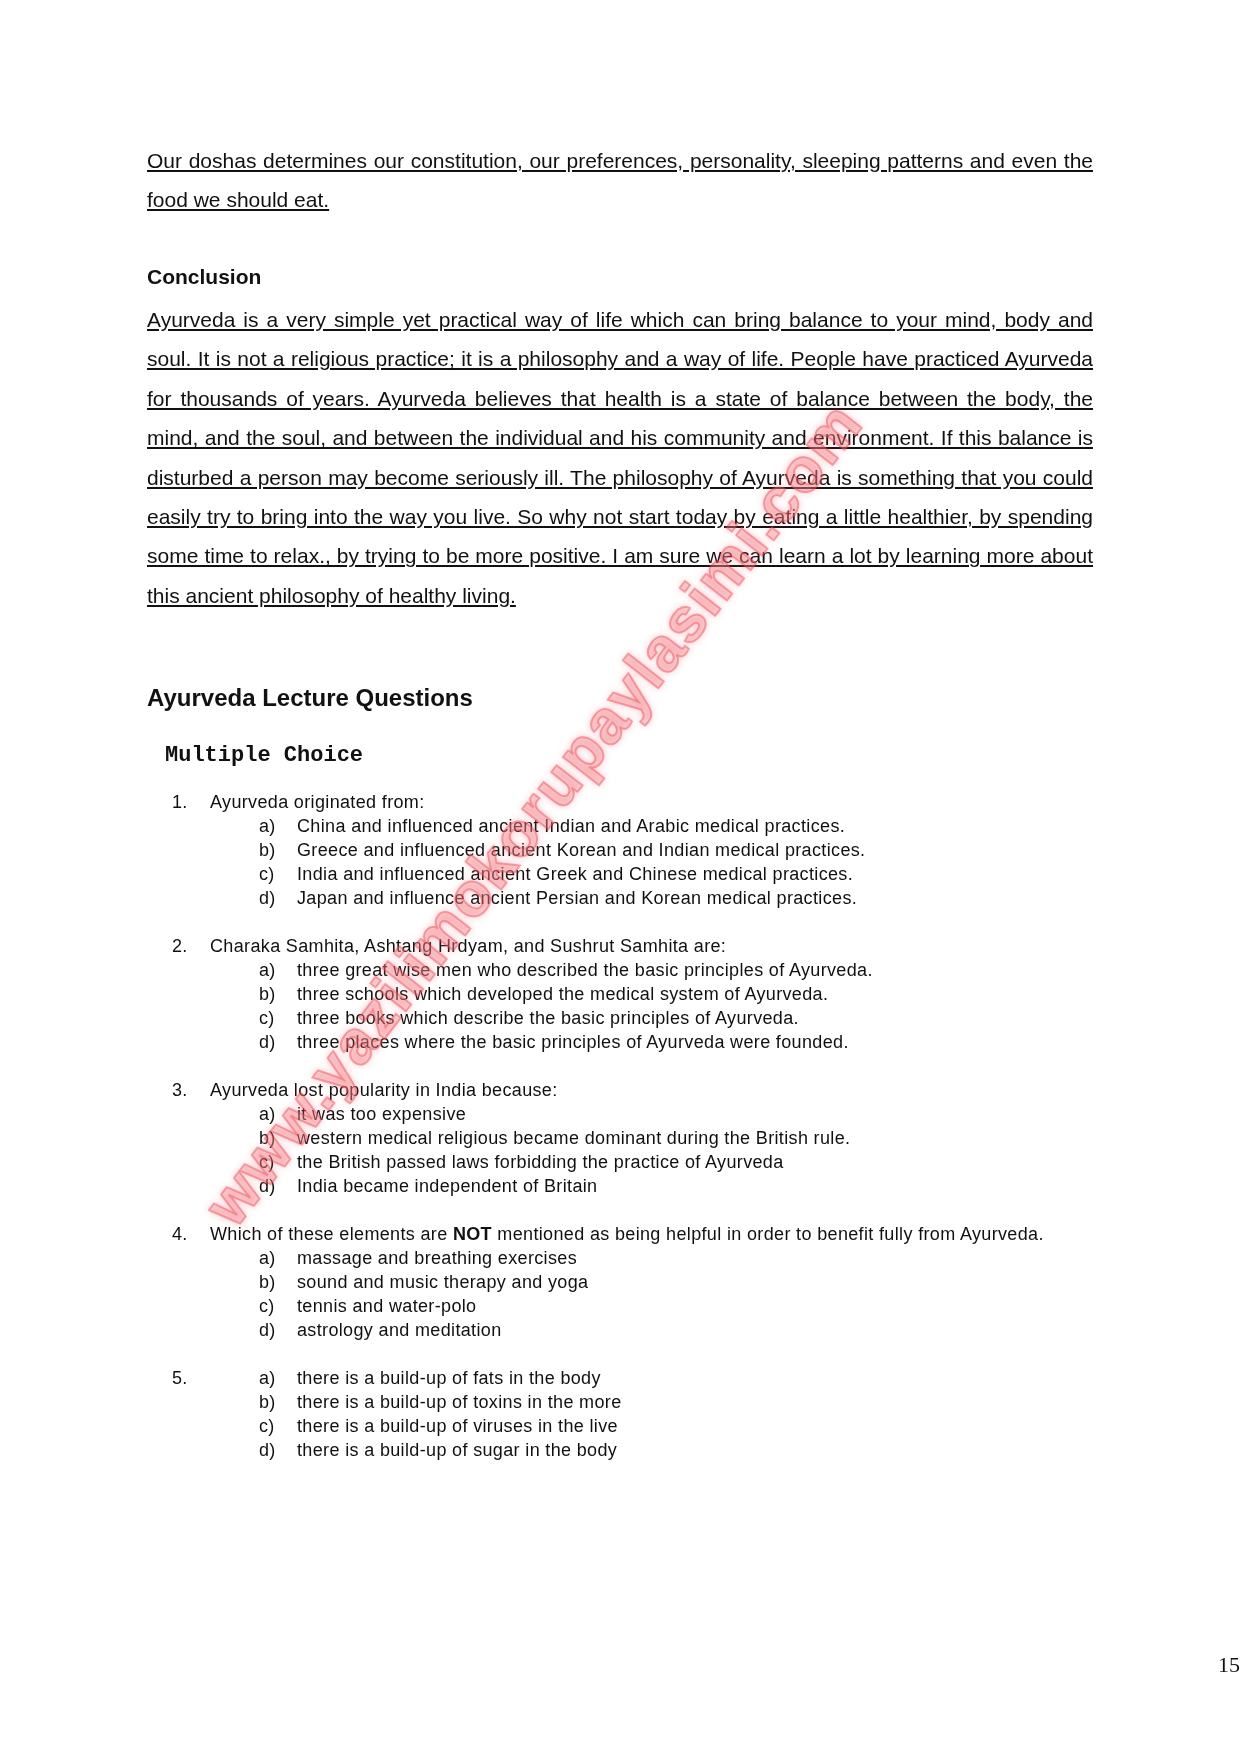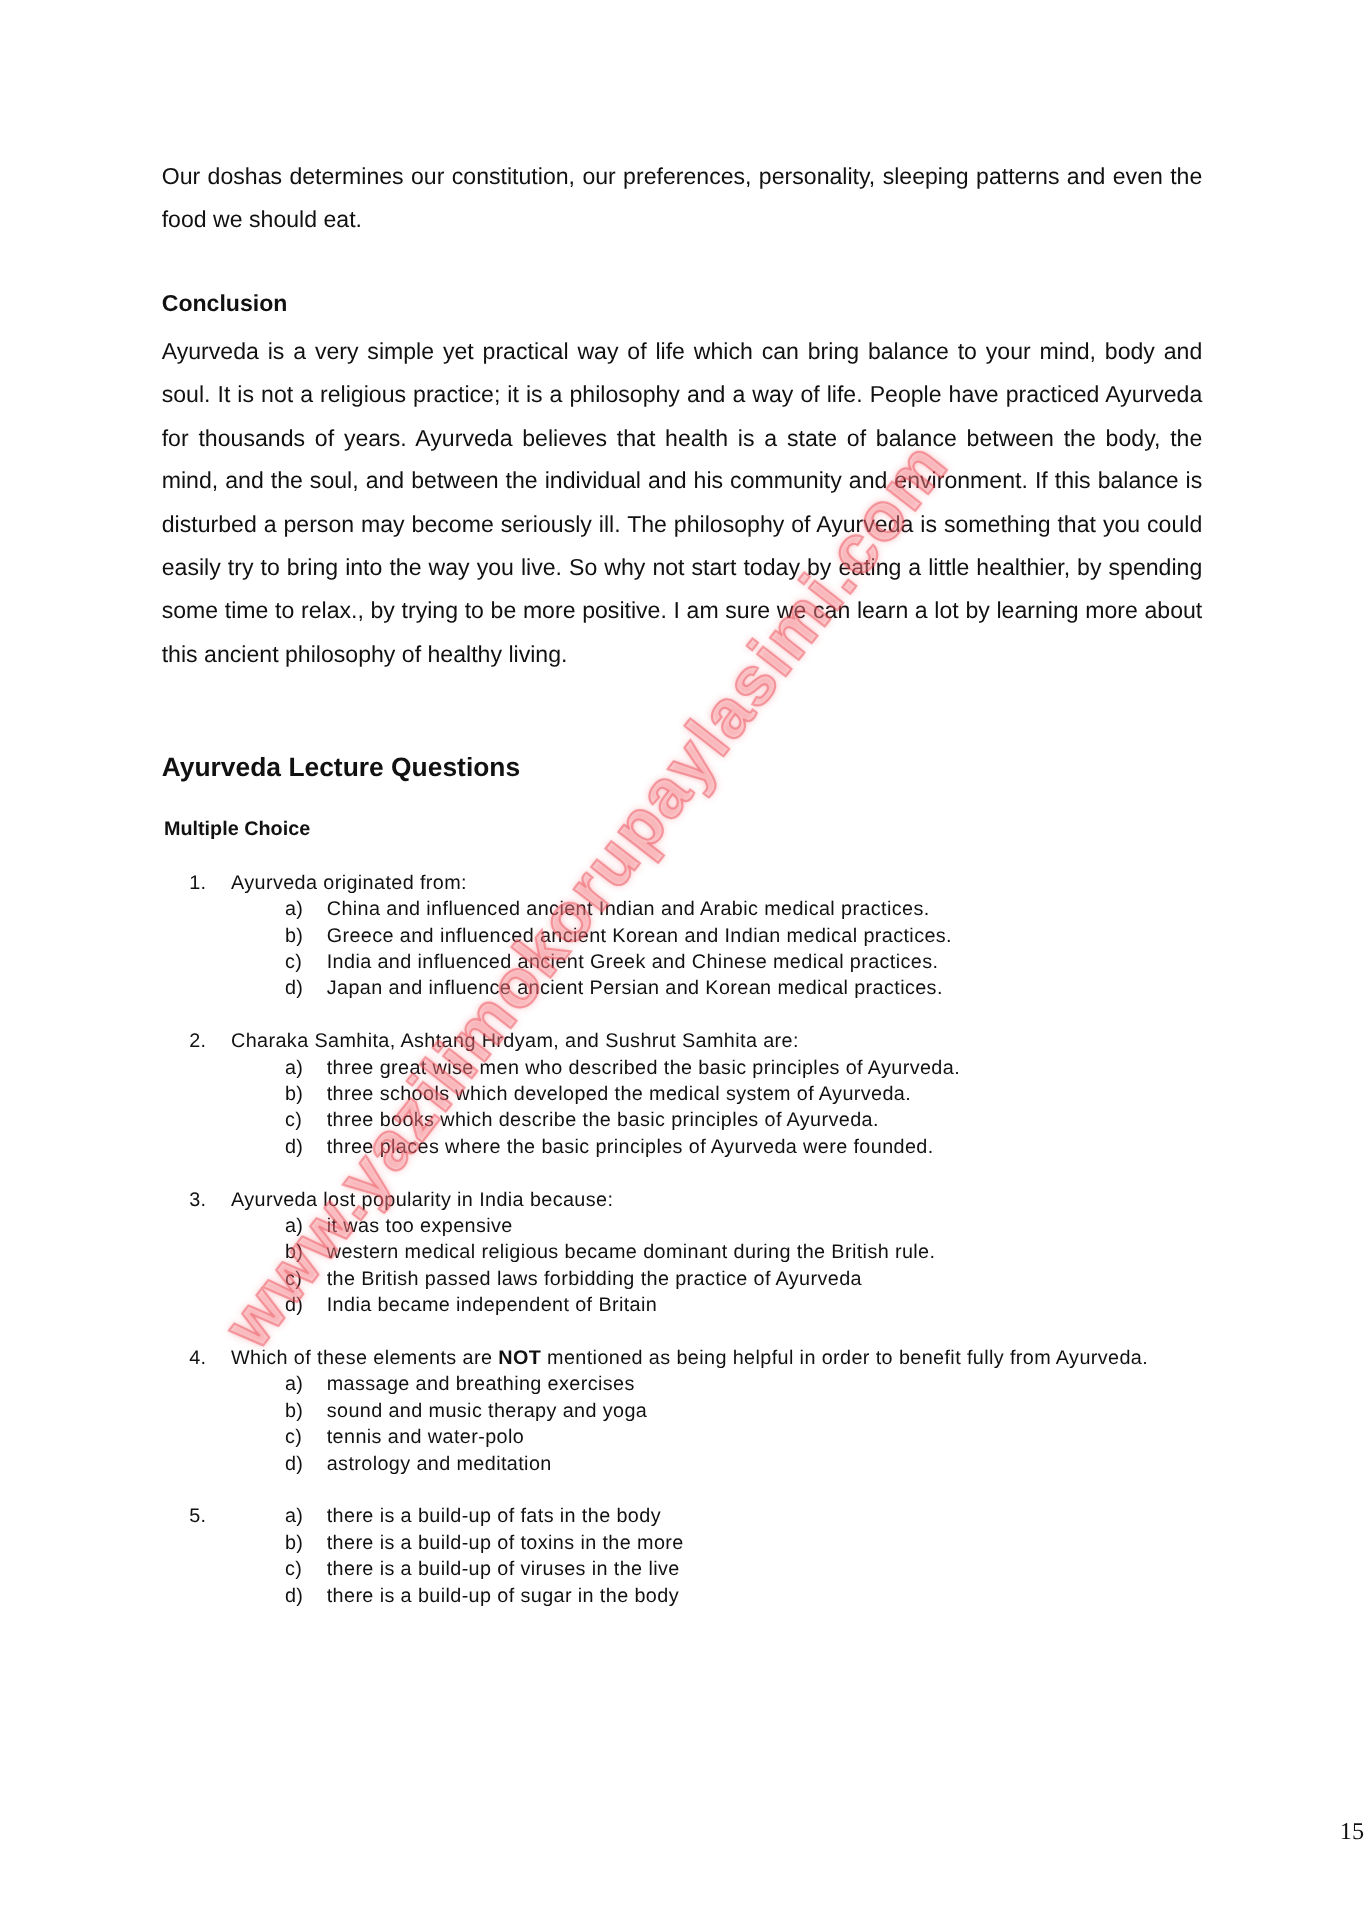--- a/index.html
+++ b/index.html
@@ -2,28 +2,28 @@
 <html><head>
   <meta charset="utf-8">
   <style>
     html, body { margin: 0; padding: 0; background: #ffffff; }
     body { width: 1240px; height: 1754px; position: relative; overflow: hidden; }
     .page { position: absolute; left: 0; top: 0; width: 1240px; height: 1754px; background: #fff; color: #111; }
 
     .body-text {
       position: absolute; left: 147px; width: 946px;
       font-size: 21px; line-height: 39.4px; text-align: justify; margin: 0;
-      font-family: "Liberation Sans", sans-serif; color: #111;
+      font-family: "Liberation Sans", sans-serif; color: #111; text-decoration: underline;
     }
     .intro { top: 141px; }
     .concl-heading { position: absolute; left: 147px; top: 265px; font-size: 21px; font-weight: bold; margin: 0; font-family: "Liberation Sans", sans-serif; }
     .concl-body { top: 300px; }
 
     .qs-heading { position: absolute; left: 147px; top: 684px; font-size: 24px; font-weight: bold; margin: 0; font-family: "Liberation Sans", sans-serif; }
-    .mc-heading { position: absolute; left: 149px; top: 743px; font-size: 18px; font-weight: bold; margin: 0; font-family: Liberation Sans, sans-serif; }
+    .mc-heading { position: absolute; left: 165px; top: 743px; font-size: 22px; font-weight: bold; margin: 0; font-family: Liberation Mono, monospace; }
 
     .questions { position: absolute; left: 170px; top: 790px; width: 900px; font-family: "Liberation Sans", sans-serif; font-size: 18px; letter-spacing: 0.35px; color: #111; }
     .question { margin: 0 0 24px 0; }
     .q-line { position: relative; line-height: 24px; padding-left: 40px; }
     .q-num { position: absolute; left: 2px; top: 0; }
     .option { position: relative; line-height: 24px; padding-left: 127px; }
     .opt-letter { position: absolute; left: 89px; top: 0; }
     .bold { font-weight: bold; }
 
     .page-number { position: absolute; left: 0; width: 1240px; top: 1652px; text-align: right; font-family: "Liberation Serif", serif; font-size: 22px; color: #111; }

